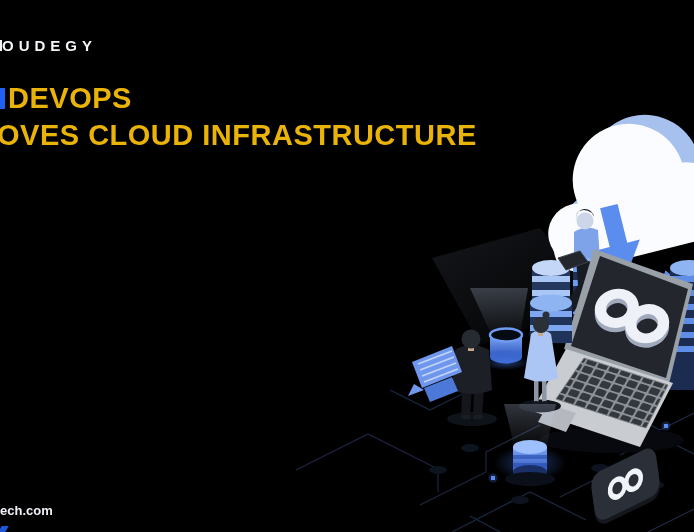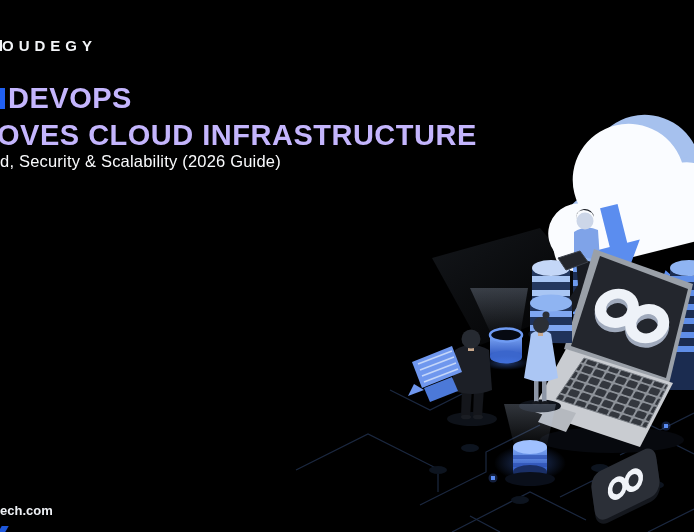--- a/index.html
+++ b/index.html
@@ -5,21 +5,21 @@
   html,body{margin:0;padding:0;background:#000;}
   #canvas{
     position:relative;width:694px;height:532px;overflow:hidden;
     background:#000;font-family:"Liberation Sans",sans-serif;
     -webkit-font-smoothing:antialiased;
   }
   #illustration{position:absolute;inset:0;}
   .txt{position:absolute;white-space:nowrap;line-height:1;}
   .logo{left:2px;top:38px;font-size:15px;font-weight:700;letter-spacing:5px;color:#f2f4f7;}
   .logo-frag{position:absolute;left:0;top:40px;width:2px;height:11px;background:#f2f4f7;}
-  .title{font-weight:800;color:#c4b5fd;letter-spacing:0.5px;}
+  .title{font-weight:800;color:#eab308;letter-spacing:0.5px;}
   .title-l1{left:8px;top:84px;font-size:29px;}
   .title-l2{left:-3px;top:121px;font-size:29px;}
   .title-frag{position:absolute;left:0;top:88px;width:5px;height:21px;background:#2160F2;}
   .subtitle{left:0;top:153px;font-size:16.5px;font-weight:500;color:#fafbfd;letter-spacing:0.2px;}
   .website{left:0;top:504px;font-size:13px;font-weight:700;color:#eef1f5;}
   .corner-accent{position:absolute;left:0;top:526px;width:7px;height:6px;background:#2160F2;transform:skewX(-30deg);opacity:.9;}
 </style>
 </head>
 <body>
 
@@ -226,17 +226,16 @@
       <rect x="664" y="424" width="4" height="4" fill="#5b8df5"></rect>
     </g>
   </svg>
 
   <div class="logo-frag"></div>
   <div class="txt logo">OUDEGY</div>
 
   <div class="title-frag"></div>
   <div class="txt title title-l1">DEVOPS</div>
   <div class="txt title title-l2">OVES CLOUD INFRASTRUCTURE</div>
-  <div class="txt subtitle">d, Security &amp; Scalability (2026 Guide)</div>
 
   <div class="txt website">ech.com</div>
   <div class="corner-accent"></div>
 </div>
 
 </body></html>

